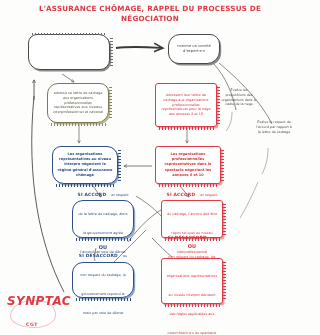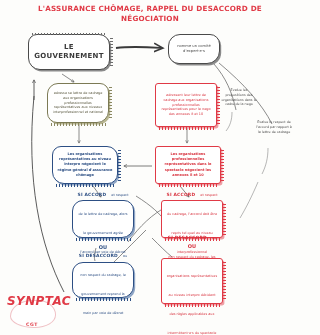--- a/index.html
+++ b/index.html
@@ -100,21 +100,21 @@
   #logo .word{position:absolute;left:3px;top:2px;width:54px;text-align:center;
       color:#e03a46;font-size:12px;font-weight:bold;font-style:italic;letter-spacing:.4px;}
   #logo .cgt{position:absolute;left:0;top:30px;width:56px;text-align:center;
       color:#e03a46;font-size:4.6px;font-weight:bold;letter-spacing:.6px;}
 </style>
 </head>
 <body>
 
 <div id="stage">
 
-  <div class="title">L'ASSURANCE CHÔMAGE, RAPPEL DU DESACCORD DE NÉGOCIATION</div>
+  <div class="title">L'ASSURANCE CHÔMAGE, RAPPEL DU PROCESSUS DE NÉGOCIATION</div>
 
   <svg class="lines" viewBox="0 0 300 335">
     <defs>
       <marker id="ah" markerWidth="6" markerHeight="6" refX="4.5" refY="3" orient="auto">
         <path d="M0,0.6 L5,3 L0,5.4" fill="none" stroke="#3a3a3a" stroke-width="0.9"></path>
       </marker>
       <marker id="ahs" markerWidth="5" markerHeight="5" refX="3.8" refY="2.5" orient="auto">
         <path d="M0,0.5 L4,2.5 L0,4.5" fill="none" stroke="#5a5a5a" stroke-width="0.8"></path>
       </marker>
     </defs>
@@ -148,21 +148,20 @@
     <path d="M152,238 C160,246 166,252 172,257" fill="none" stroke="#5a5a5a" stroke-width="0.7"></path>
 
     <path d="M232,112 C232,120 230,126 226,131" fill="none" stroke="#7a7a7a" stroke-width="0.55"></path>
     <path d="M268,148 C268,158 266,166 262,174" fill="none" stroke="#7a7a7a" stroke-width="0.55"></path>
     <path d="M258,182 C252,196 246,208 240,218" fill="none" stroke="#7a7a7a" stroke-width="0.55"></path>
   </svg>
 
   <div class="box hd gray" id="gouvernement">
     <span class="stitch-t"></span>
     <span class="stitch-r"></span>
-    <span class="inner">LE GOUVERNEMENT</span>
   </div>
 
   <div class="box hd gray" id="comite">
     <span class="inner">nomme un comité d'expert·e·s</span>
   </div>
 
   <div class="box hd olive" id="lettre-cadrage">
     <span class="stitch-b"></span>
     <span class="stitch-r"></span>
     <span class="inner">adresse sa lettre de cadrage aux organisations professionnelles représentatives aux niveaux interprofessionnel et national</span>

